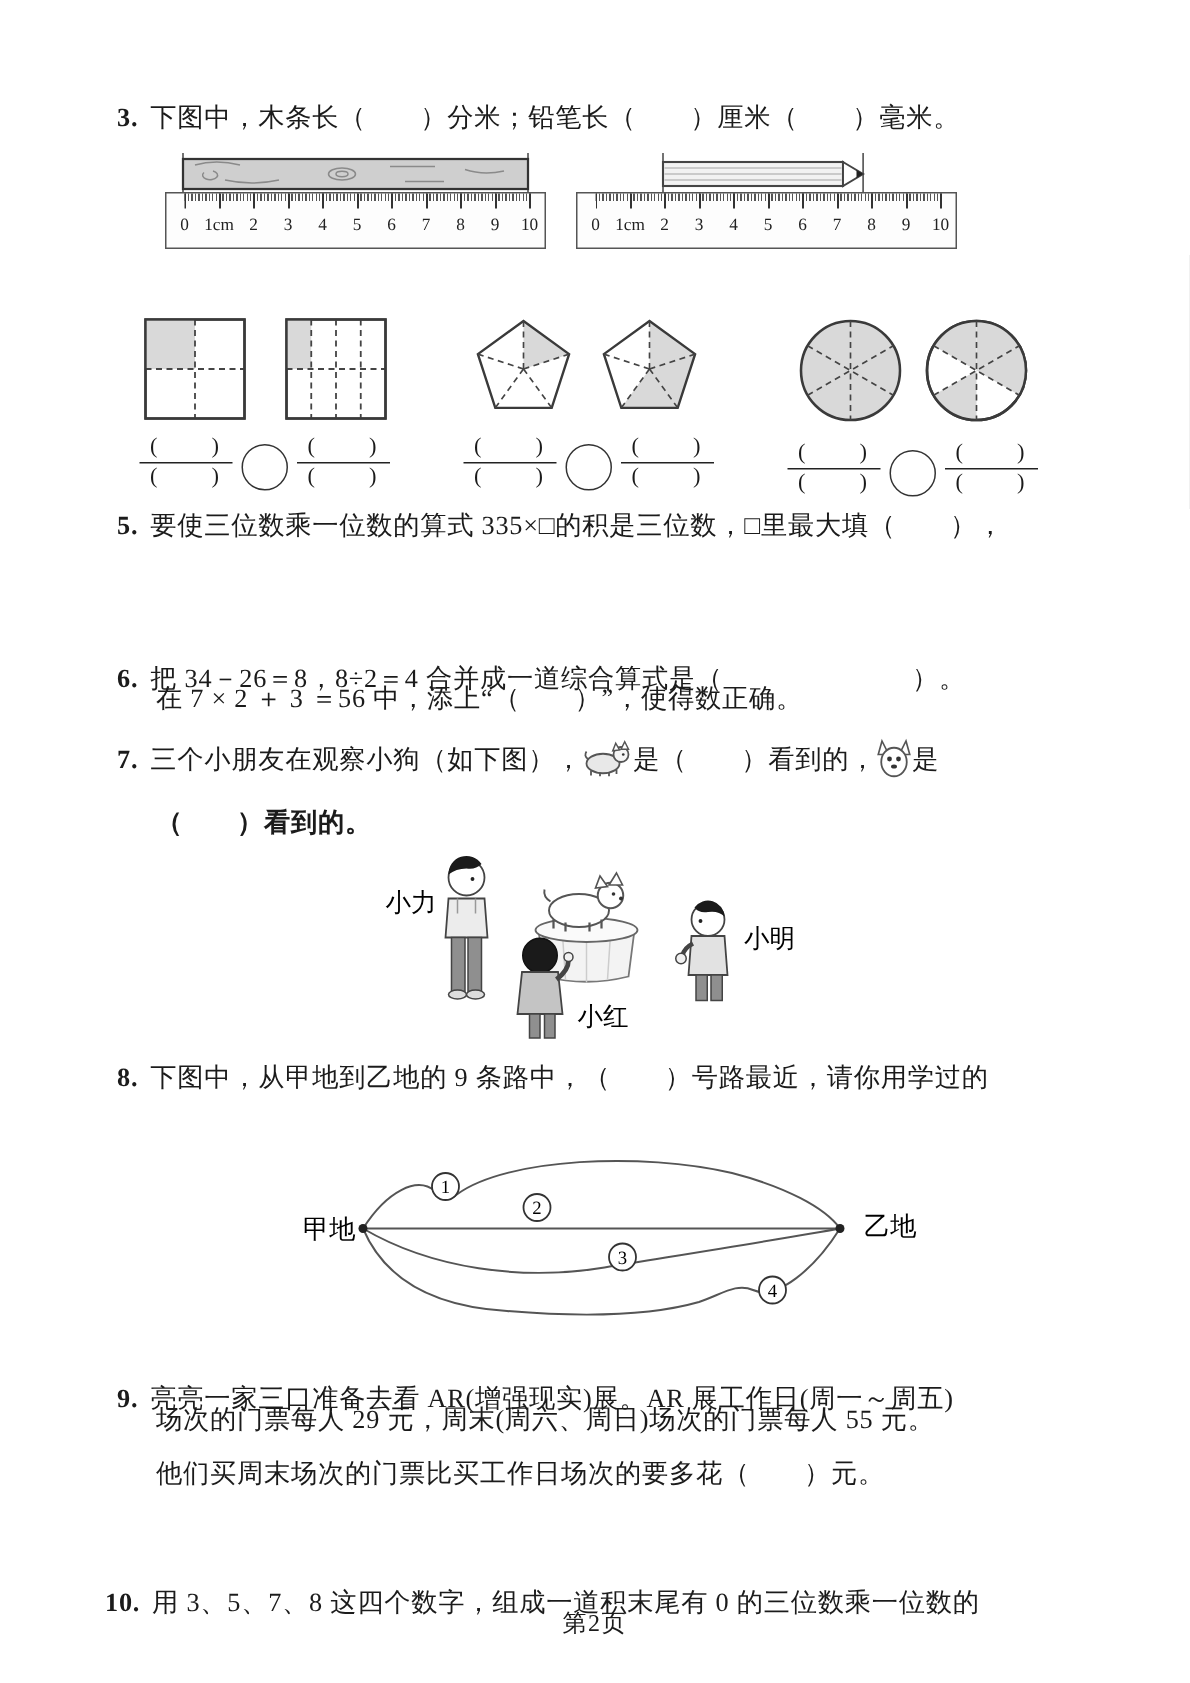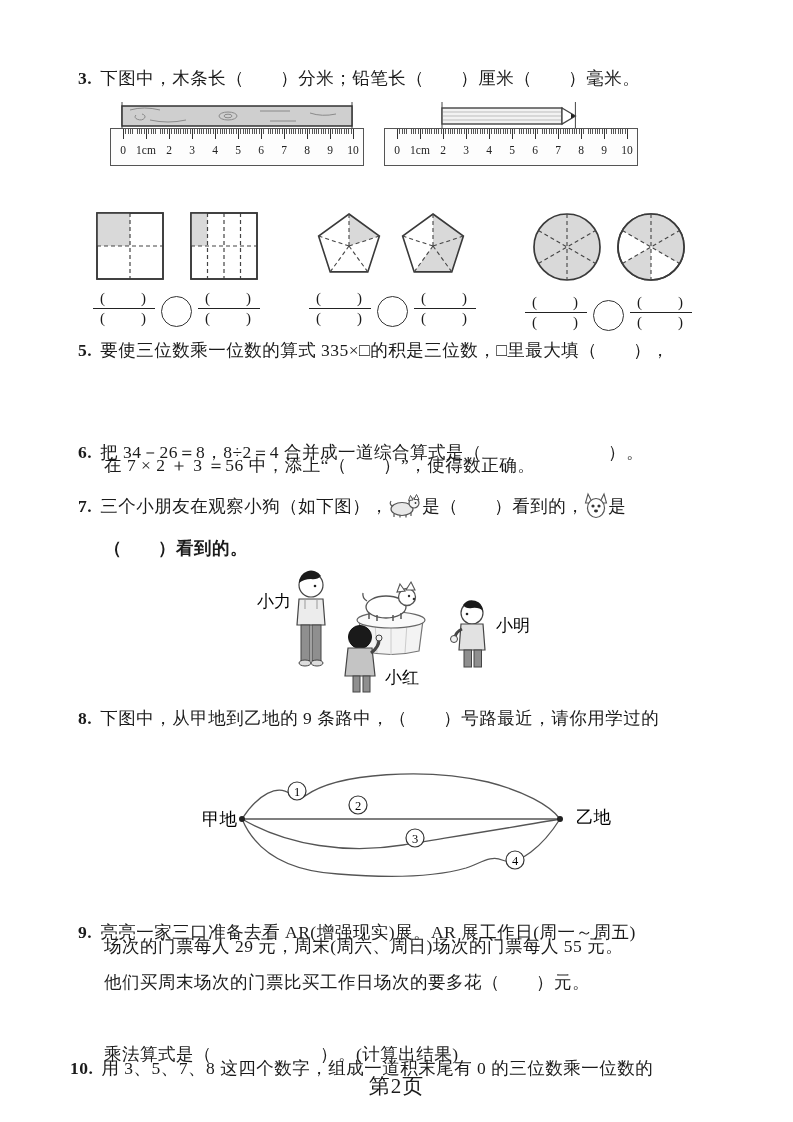--- a/index.html
+++ b/index.html
@@ -18,21 +18,21 @@
            background:repeating-linear-gradient(to right,#333 0,#333 1.1px,transparent 1.1px,transparent 23px);}
   .rlabel{position:absolute;top:15px;transform:translateX(-50%);font-size:11.5px;letter-spacing:0;color:#222;}
   
   .shapegroup{position:absolute;display:flex;flex-direction:column;align-items:center;}
   .shapes{display:flex;align-items:flex-start;}
   .fracrow{display:flex;align-items:center;margin-top:10px;}
   .frac{display:flex;flex-direction:column;align-items:center;width:64px;}
   .frac .paren{font-size:15px;line-height:15px;letter-spacing:2px;}
   .frac .bar{width:62px;border-top:1.6px solid #222;margin:2px 0;}
   .cmpcircle{width:29px;height:29px;border:1.6px solid #333;border-radius:50%;margin:0 5px;margin-top:6px;}
-  .footer{position:absolute;width:100%;text-align:center;font-size:21px;letter-spacing:1px;}
+  .footer{position:absolute;width:100%;text-align:center;font-size:16px;letter-spacing:1px;}
   svg text{font-family:"Liberation Serif","DejaVu Serif",serif;}
 </style>
 </head>
 <body>
 
 <div class="sheet">
 
   <div class="row" style="left:78px;top:66px;">
     <span class="qnum">3.</span><span>下图中，木条长（　　）分米；铅笔长（　　）厘米（　　）毫米。</span>
   </div>
@@ -351,18 +351,15 @@
   <div class="row" style="left:104px;top:934px;">
     <span>场次的门票每人 29 元，周末(周六、周日)场次的门票每人 55 元。</span>
   </div>
   <div class="row" style="left:104px;top:970px;text-align:center;">
     <span>他们买周末场次的门票比买工作日场次的要多花（　　）元。</span>
   </div>
 
   <div class="row" style="left:70px;top:1056px;">
     <span class="qnum">10.</span><span>用 3、5、7、8 这四个数字，组成一道积末尾有 0 的三位数乘一位数的</span>
   </div>
-  <div class="row" style="left:104px;top:1042px;">
-    <span>乘法算式是（　　　　　　）。(计算出结果)</span>
-  </div>
 
   <div class="footer" style="top:1072px;">第2页</div>
 </div>
 
 </body></html>

